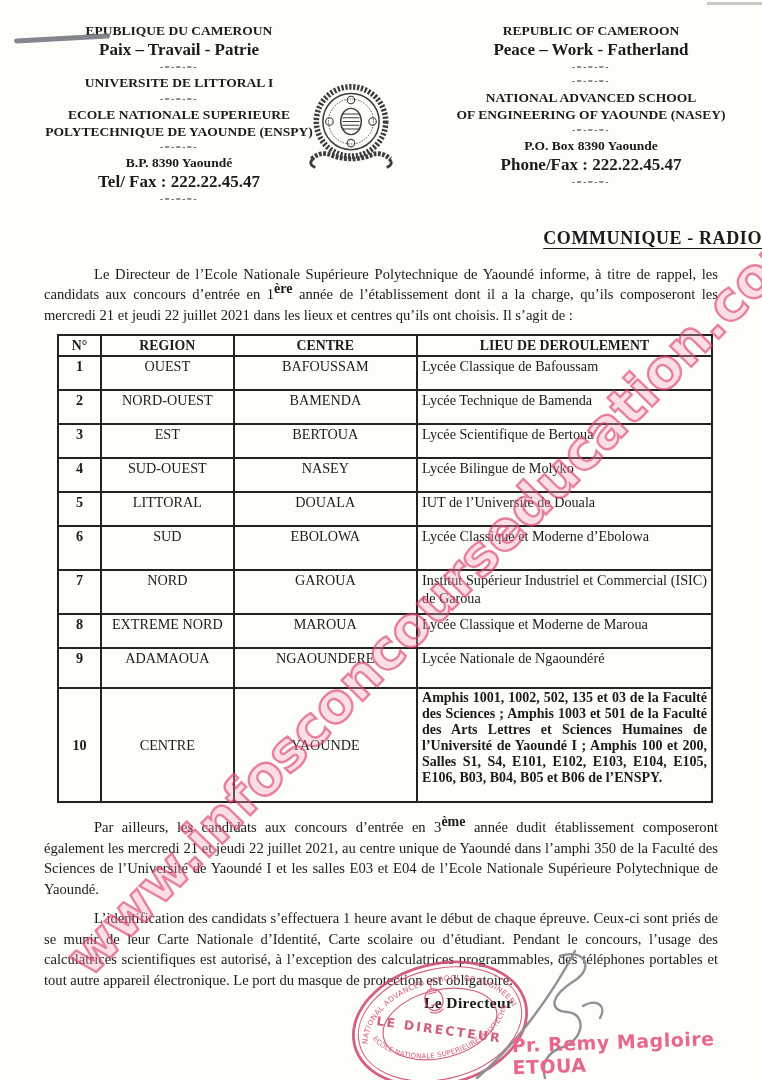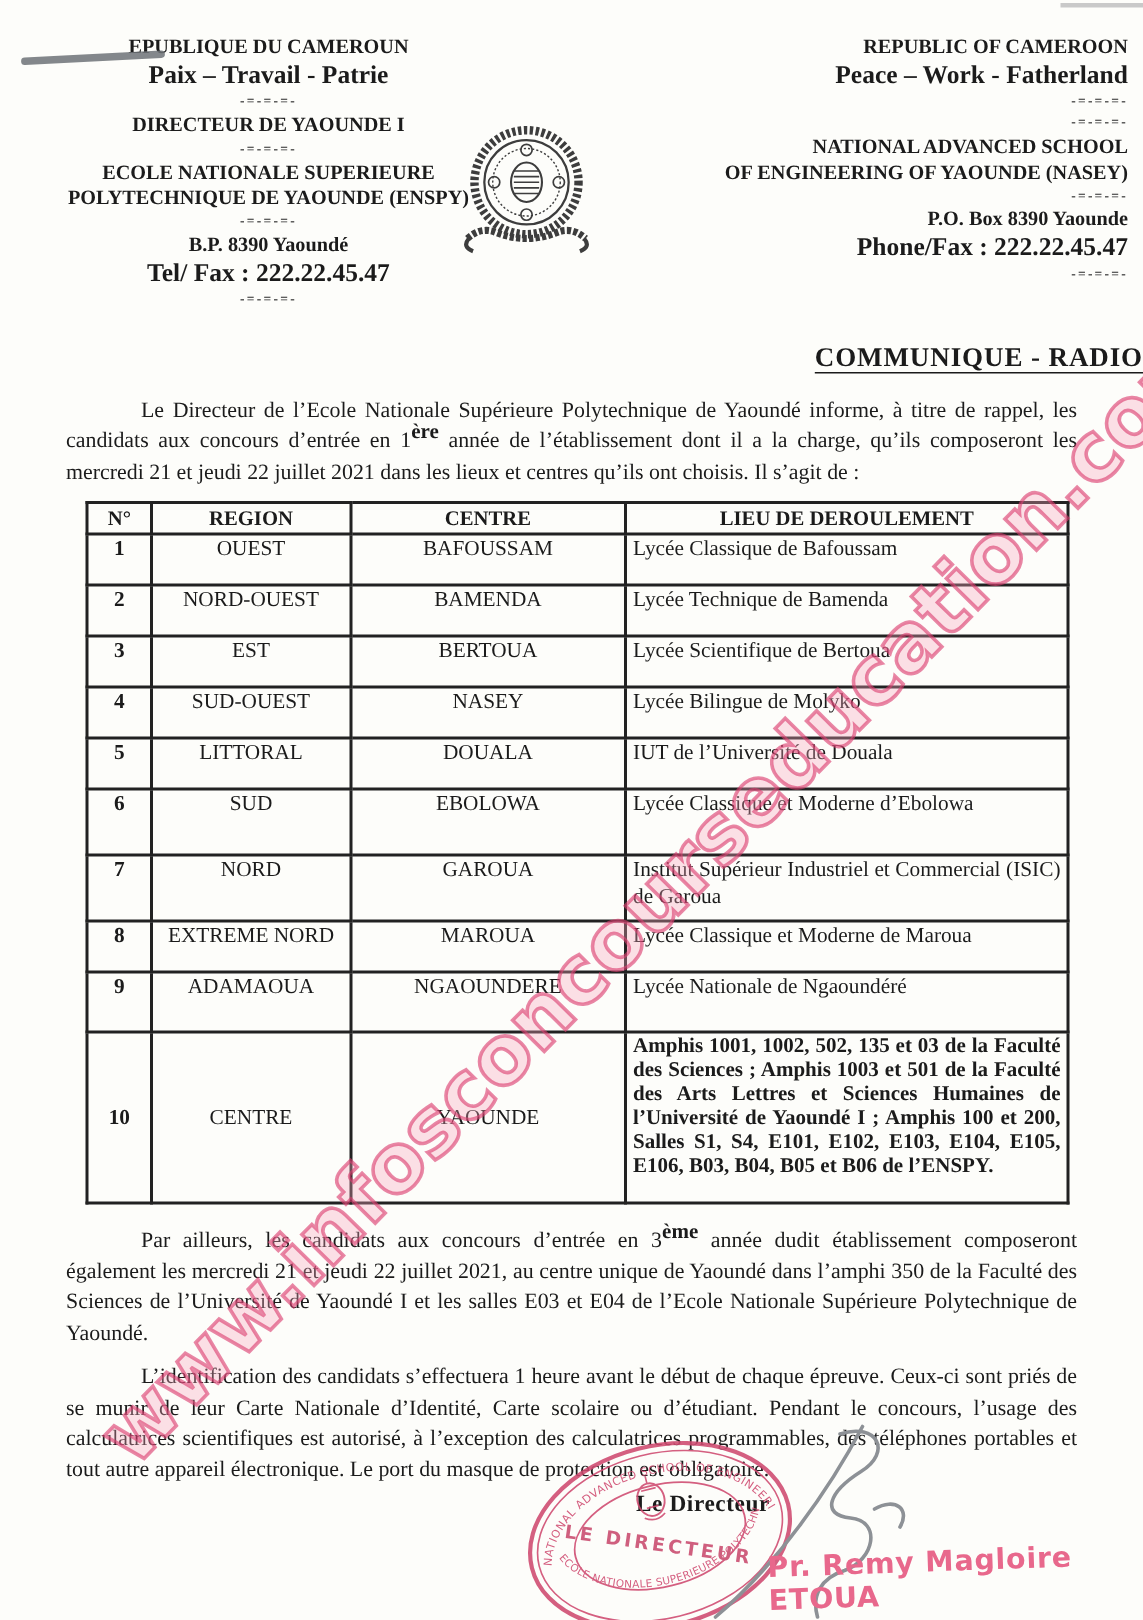--- a/index.html
+++ b/index.html
@@ -8,21 +8,21 @@
   
   .banner{padding-top:7px;text-align:center;font-family:"DejaVu Sans",sans-serif;
           font-weight:700;font-size:19px;line-height:23px;letter-spacing:-0.2px;color:#26268a;}
   .pen-mark{position:absolute;left:14px;top:36px;width:96px;height:5px;background:#6d7277;
             border-radius:3px;transform:rotate(-3deg);opacity:.85;}
   .corner-mark{position:absolute;right:0;top:2px;width:55px;height:3px;background:#c9c9c9;}
   
   .hdr{display:flex;margin-top:14px;font-weight:700;}
   .hdr-col{text-align:center;line-height:1.12;}
   .hdr-left{width:302px;margin-left:28px;}
-  .hdr-right{width:322px;margin-left:auto;margin-right:10px;text-align:right;}
+  .hdr-right{width:322px;margin-left:auto;margin-right:10px;}
   .h-line{font-size:13.5px;margin-top:2px;}
   .h-sub{font-size:17px;margin-top:2px;}
   .h-sep{font-size:9px;letter-spacing:1.5px;line-height:1.25;margin:3px 0 2px;color:#2a2a2a;}
   .logo-wrap{position:absolute;left:304px;top:84px;width:94px;}
   
   .doc-title{margin-top:20px;text-align:right;font-weight:700;font-size:18px;letter-spacing:.6px;
              text-decoration:underline;text-underline-offset:4px;}
   
   .para{margin:0 44px;text-align:justify;font-size:14.6px;line-height:20.5px;text-indent:50px;}
   .p1{margin-top:15px;}
@@ -64,21 +64,21 @@
   <div class="banner">
   </div>
 
   <div class="pen-mark"></div>
 
   <div class="hdr">
     <div class="hdr-col hdr-left">
       <div class="h-line">EPUBLIQUE DU CAMEROUN</div>
       <div class="h-sub">Paix – Travail - Patrie</div>
       <div class="h-sep">-=-=-=-</div>
-      <div class="h-line">DIRECTEUR DE YAOUNDE I</div>
+      <div class="h-line">UNIVERSITE DE LITTORAL I</div>
       <div class="h-sep">-=-=-=-</div>
       <div class="h-line">ECOLE NATIONALE SUPERIEURE</div>
       <div class="h-line">POLYTECHNIQUE DE YAOUNDE (ENSPY)</div>
       <div class="h-sep">-=-=-=-</div>
       <div class="h-line">B.P. 8390 Yaoundé</div>
       <div class="h-sub">Tel/ Fax : 222.22.45.47</div>
       <div class="h-sep">-=-=-=-</div>
     </div>
     <div class="hdr-col hdr-right">
       <div class="h-line">REPUBLIC OF CAMEROON</div>

